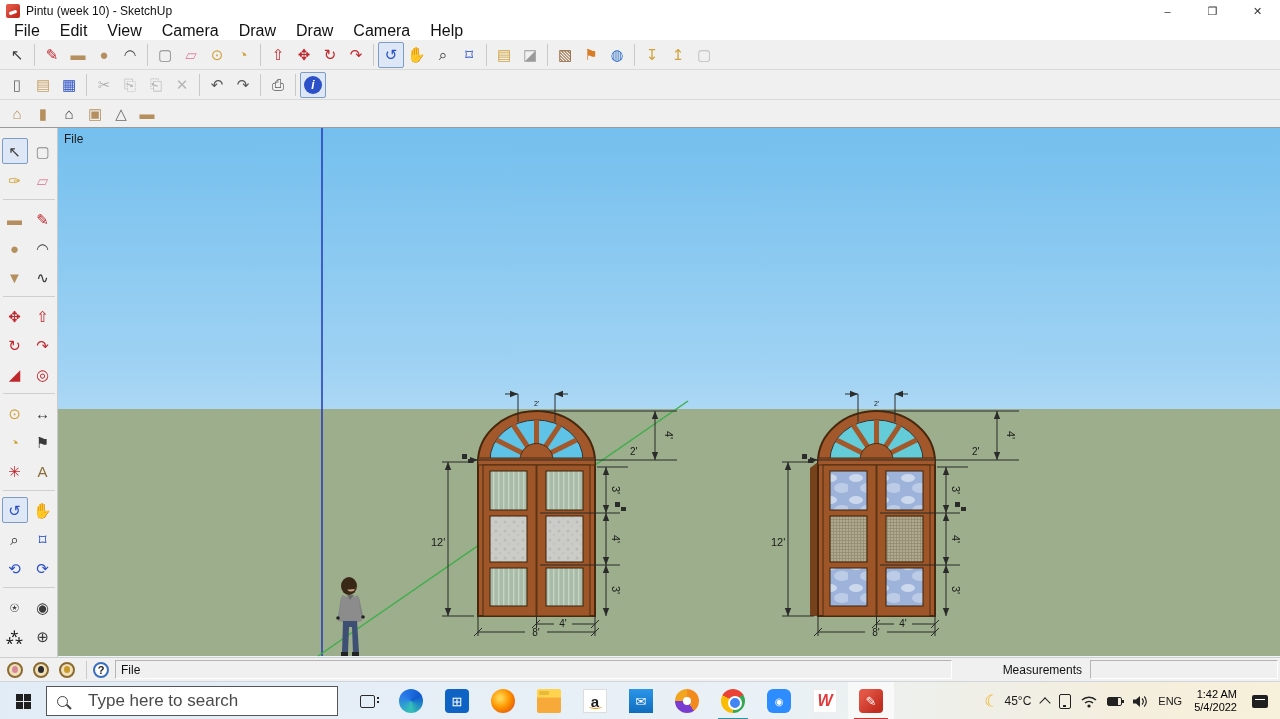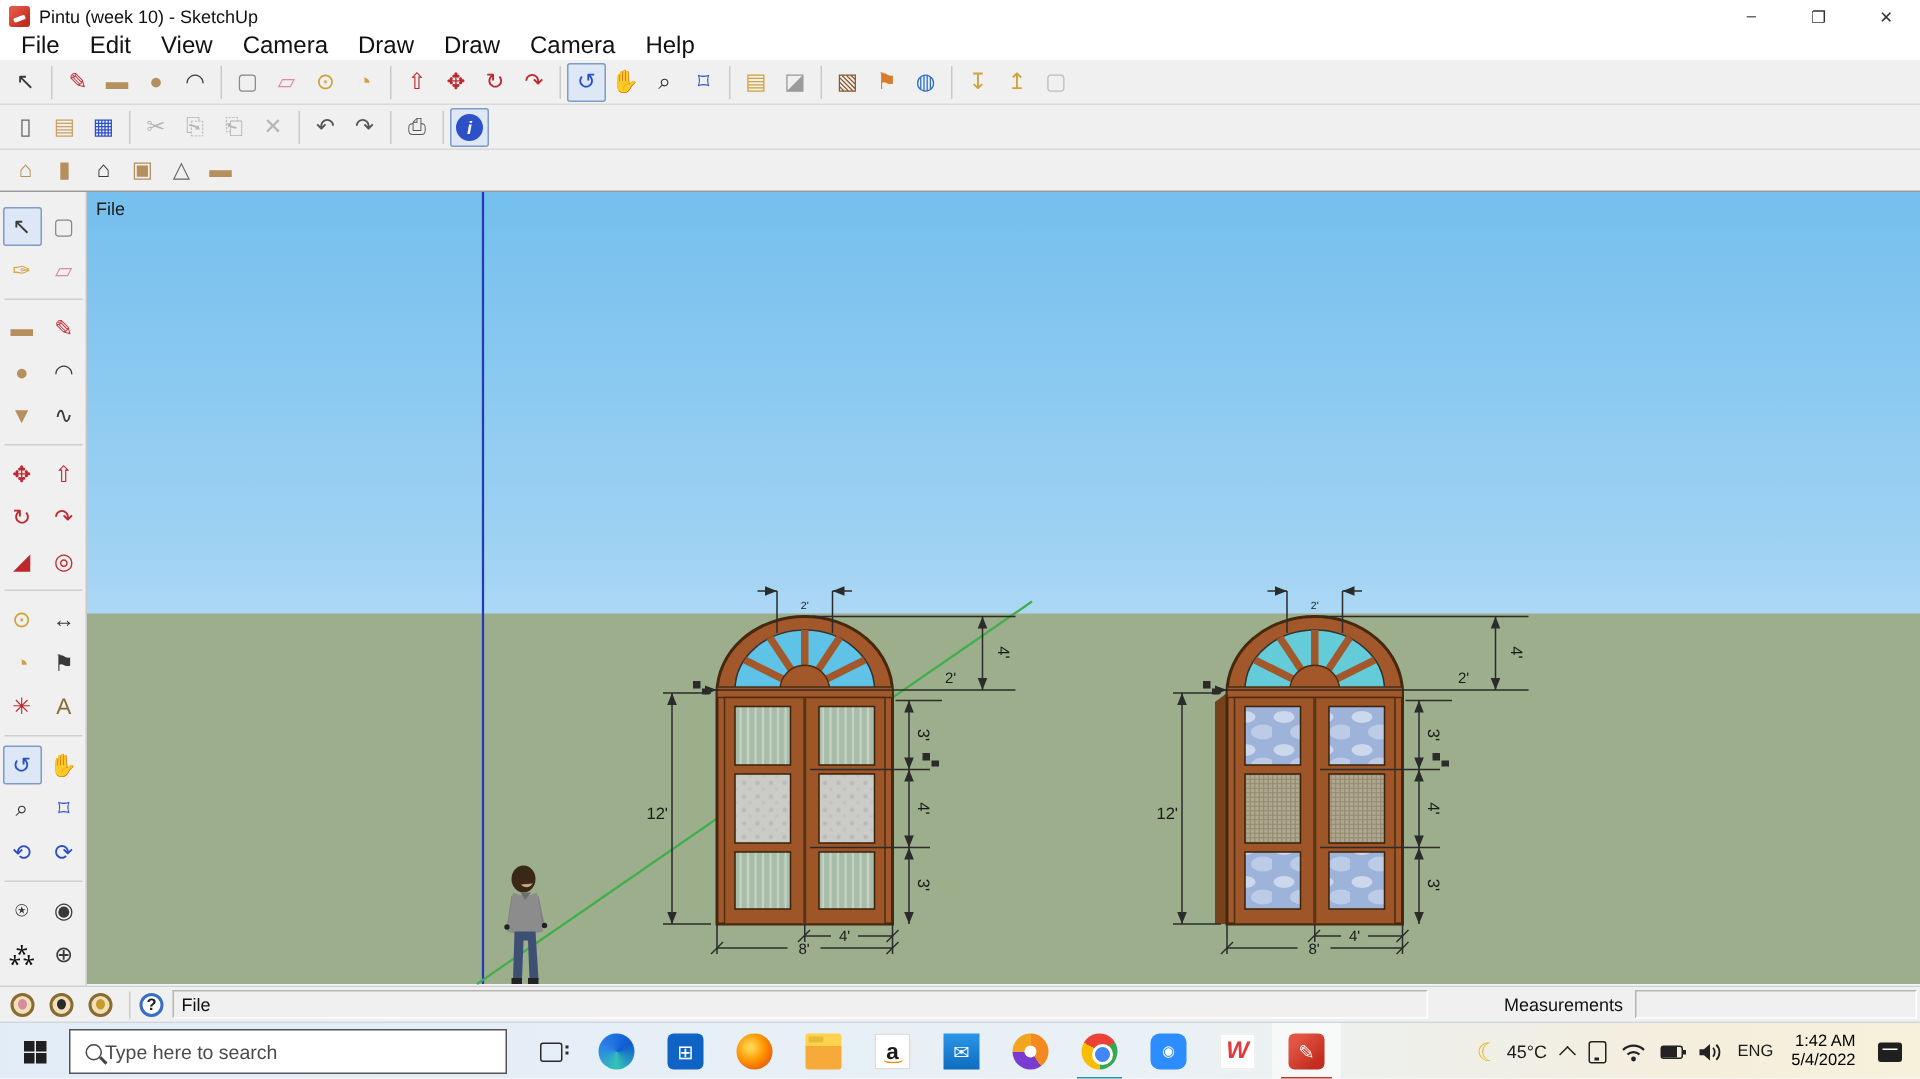--- a/index.html
+++ b/index.html
@@ -52,21 +52,21 @@
   .ready-field { flex:1; height:19px; border:1px solid #b5b5b5; border-right-color:#fff; border-bottom-color:#fff; background:#f0f0f0; font-size:12px; color:#111; display:flex; align-items:center; padding-left:5px; }
   .meas-label { width:138px; text-align:right; font-size:12px; color:#111; padding-right:8px; }
   .meas-box { width:188px; height:19px; border:1px solid #b5b5b5; border-right-color:#fff; border-bottom-color:#fff; background:#f0f0f0; font-size:11px; }
 
   
   .taskbar { flex:0 0 38px; background:linear-gradient(90deg,#e2ecf7 0%,#e9f1f6 60%,#f4eedd 88%,#f7f0da 100%); display:flex; align-items:center; border-top:1px solid #d0d6da; }
   .start-btn { width:46px; height:38px; display:flex; align-items:center; justify-content:center; }
   .win-logo { width:15px; height:15px; display:grid; grid-template-columns:7px 7px; grid-template-rows:7px 7px; gap:1px; }
   .win-logo span { background:#1f1f1f; }
   .search-box { width:292px; height:30px; background:#fff; border:1px solid #555; display:flex; align-items:center; padding-left:10px; margin-right:12px; }
-  .search-box input { border:none; outline:none; font-size:13px; color:#444; width:230px; margin-left:2px; font-family:"Liberation Sans",sans-serif; background:transparent; }
+  .search-box input { border:none; outline:none; font-size:17px; color:#444; width:230px; margin-left:20px; font-family:"Liberation Sans",sans-serif; background:transparent; }
   .search-box input::placeholder { color:#4a4a4a; }
   .mag { width:11px; height:11px; border:1.6px solid #444; border-radius:50%; position:relative; flex:0 0 11px; }
   .mag::after { content:""; position:absolute; width:6px; height:1.6px; background:#444; right:-5px; bottom:-2px; transform:rotate(45deg); }
   .taskview-btn { width:34px; height:38px; display:flex; align-items:center; justify-content:center; margin-right:4px; }
   .tv { width:15px; height:13px; border:1.5px solid #2a2a2a; border-radius:2px; position:relative; }
   .tv::after { content:""; position:absolute; right:-5px; top:1px; width:2px; height:2px; background:#2a2a2a; box-shadow:0 4px 0 #2a2a2a; }
 
   .tb-apps { display:flex; }
   .tb-app { width:46px; height:38px; display:flex; align-items:center; justify-content:center; position:relative; }
   .tb-app.running::after { content:""; position:absolute; bottom:0; left:8px; right:8px; height:2px; background:#2496a8; }

